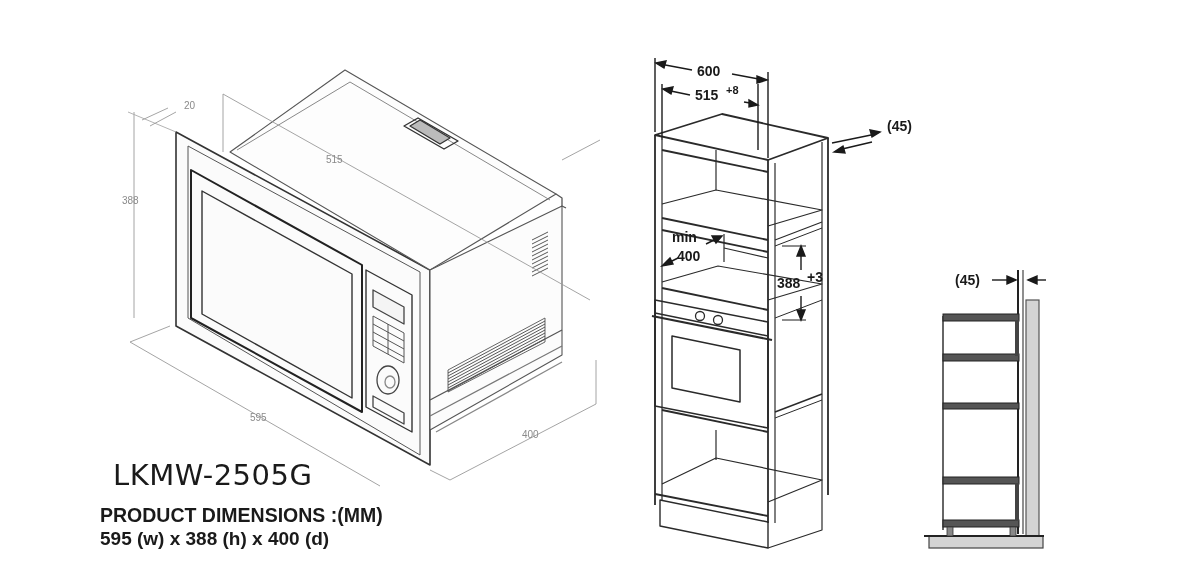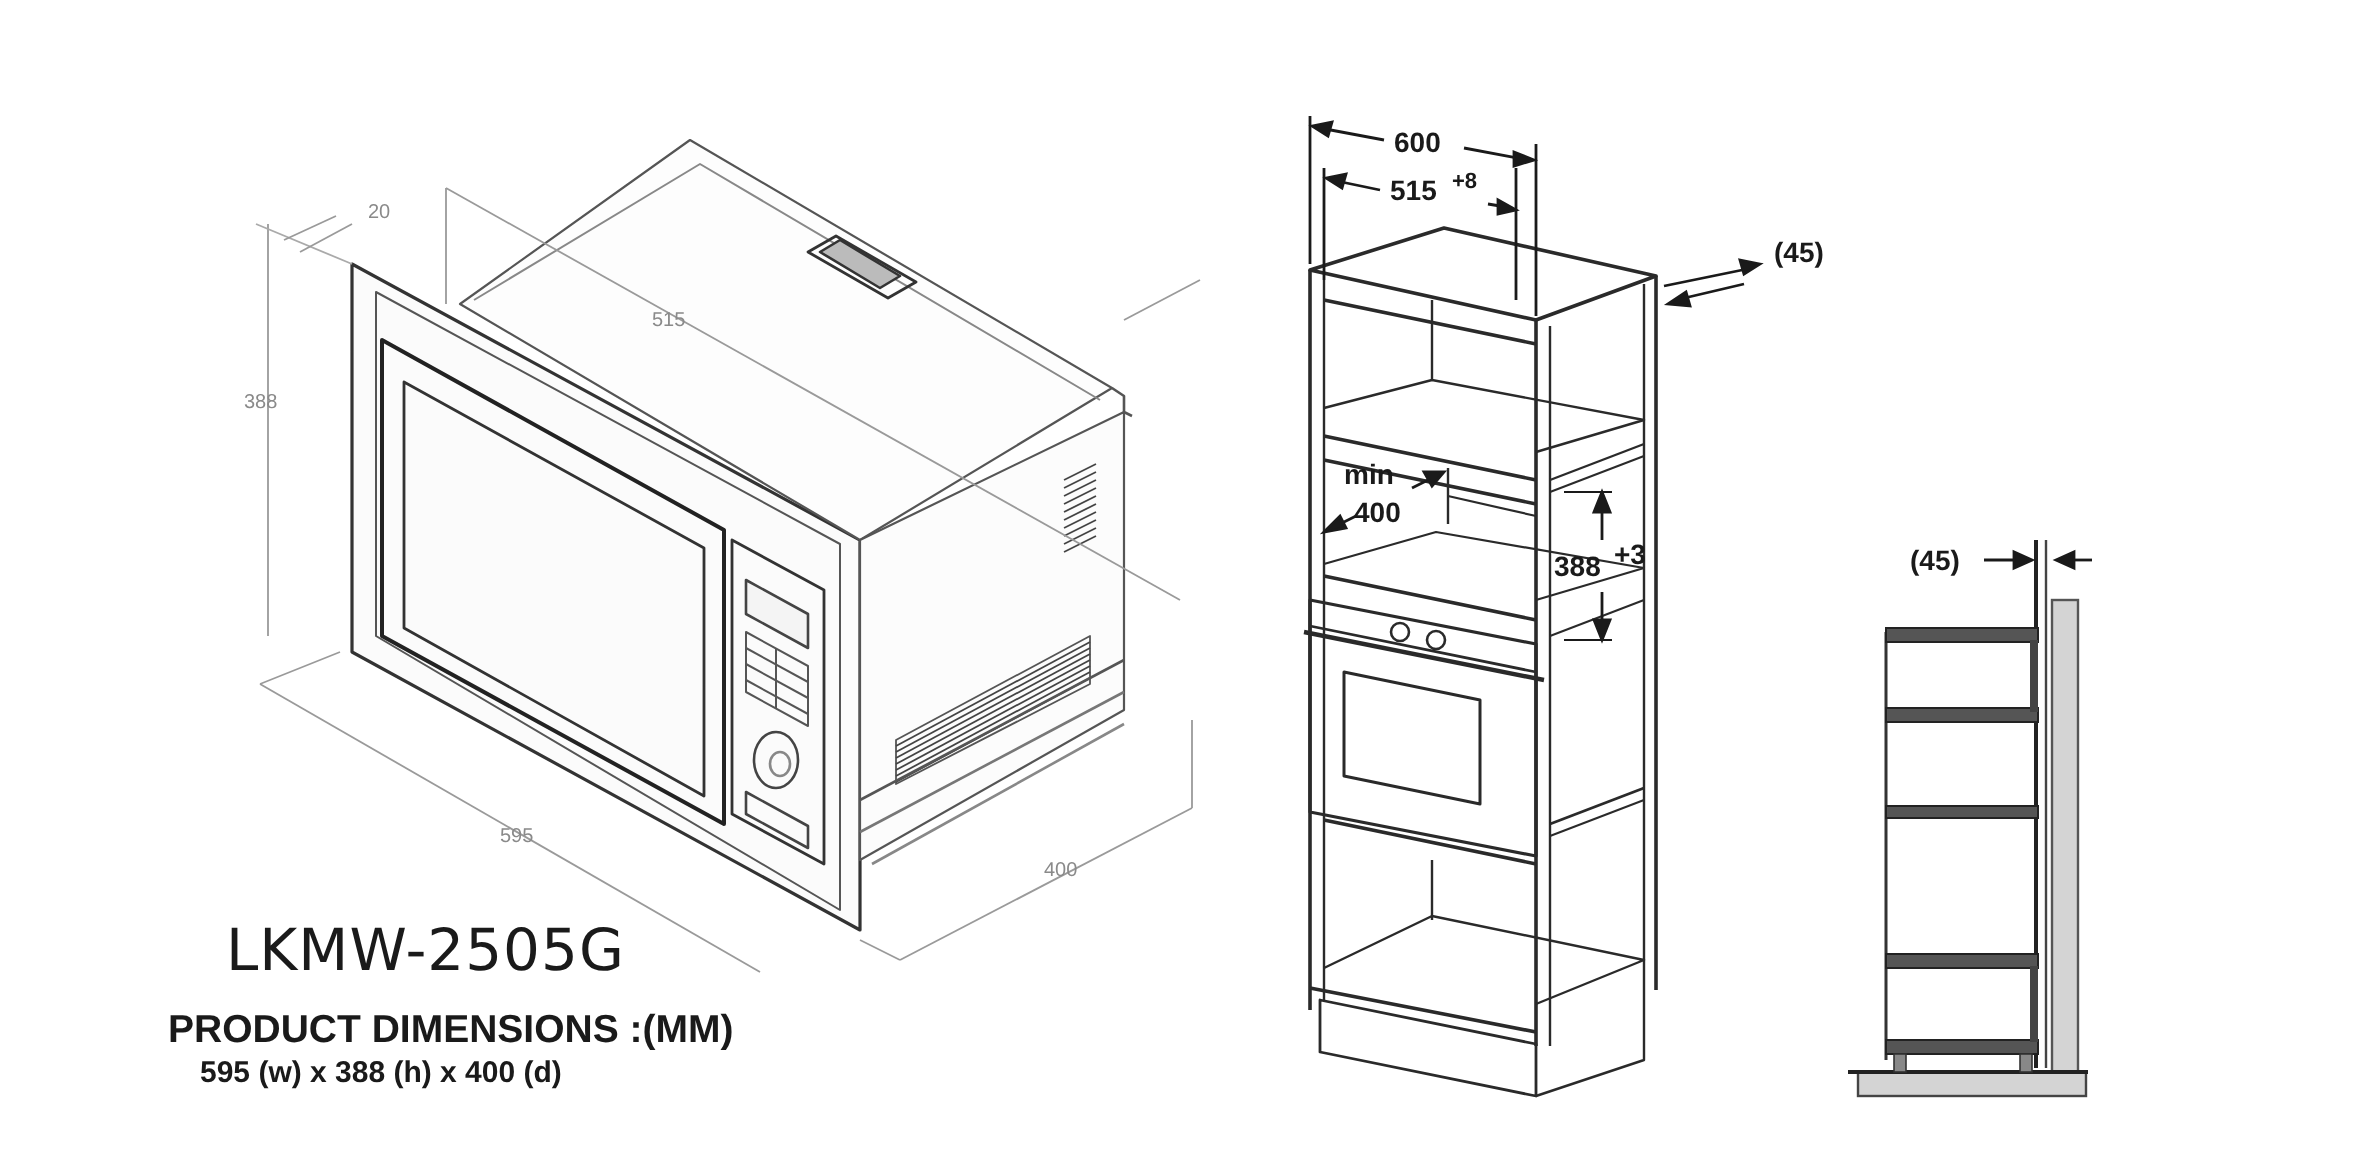--- a/index.html
+++ b/index.html
@@ -2,22 +2,22 @@
 <html><head>
 <meta charset="utf-8">
 <style>
   html, body { margin: 0; padding: 0; background: #ffffff; }
   body { width: 1182px; height: 586px; position: relative; overflow: hidden; font-family: "Liberation Sans", sans-serif; color: #1c1c1c; }
   .canvas { position: absolute; left: 0; top: 0; width: 1182px; height: 586px; }
   svg text { font-family: "Liberation Sans", sans-serif; }
   .dim-faint { font-size: 10px; fill: #8a8a8a; }
   .dim-bold { font-size: 14px; font-weight: bold; fill: #1a1a1a; }
   .model { position: absolute; left: 113px; top: 458px; font-size: 29px; letter-spacing: 0.5px; color: #1a1a1a; font-family: "DejaVu Sans", sans-serif; font-weight: normal; }
-  .subtitle { position: absolute; left: 84px; top: 504px; font-size: 19.5px; font-weight: bold; color: #1a1a1a; }
-  .dims { position: absolute; left: 100px; top: 528px; font-size: 15px; font-weight: bold; color: #1a1a1a; }
+  .subtitle { position: absolute; left: 100px; top: 504px; font-size: 19.5px; font-weight: bold; color: #1a1a1a; }
+  .dims { position: absolute; left: 100px; top: 528px; font-size: 19px; font-weight: bold; color: #1a1a1a; }
 </style>
 </head>
 <body>
 
 <div class="canvas">
 
   <svg width="1182" height="586" viewBox="0 0 1182 586" style="position:absolute;left:0;top:0">
     <g fill="none" stroke="#3a3a3a" stroke-width="1.3" stroke-linejoin="round">
 
       <polygon points="176,132 430,270 430,465 176,326" fill="#fbfbfb" stroke="#333" stroke-width="1.6"></polygon>

